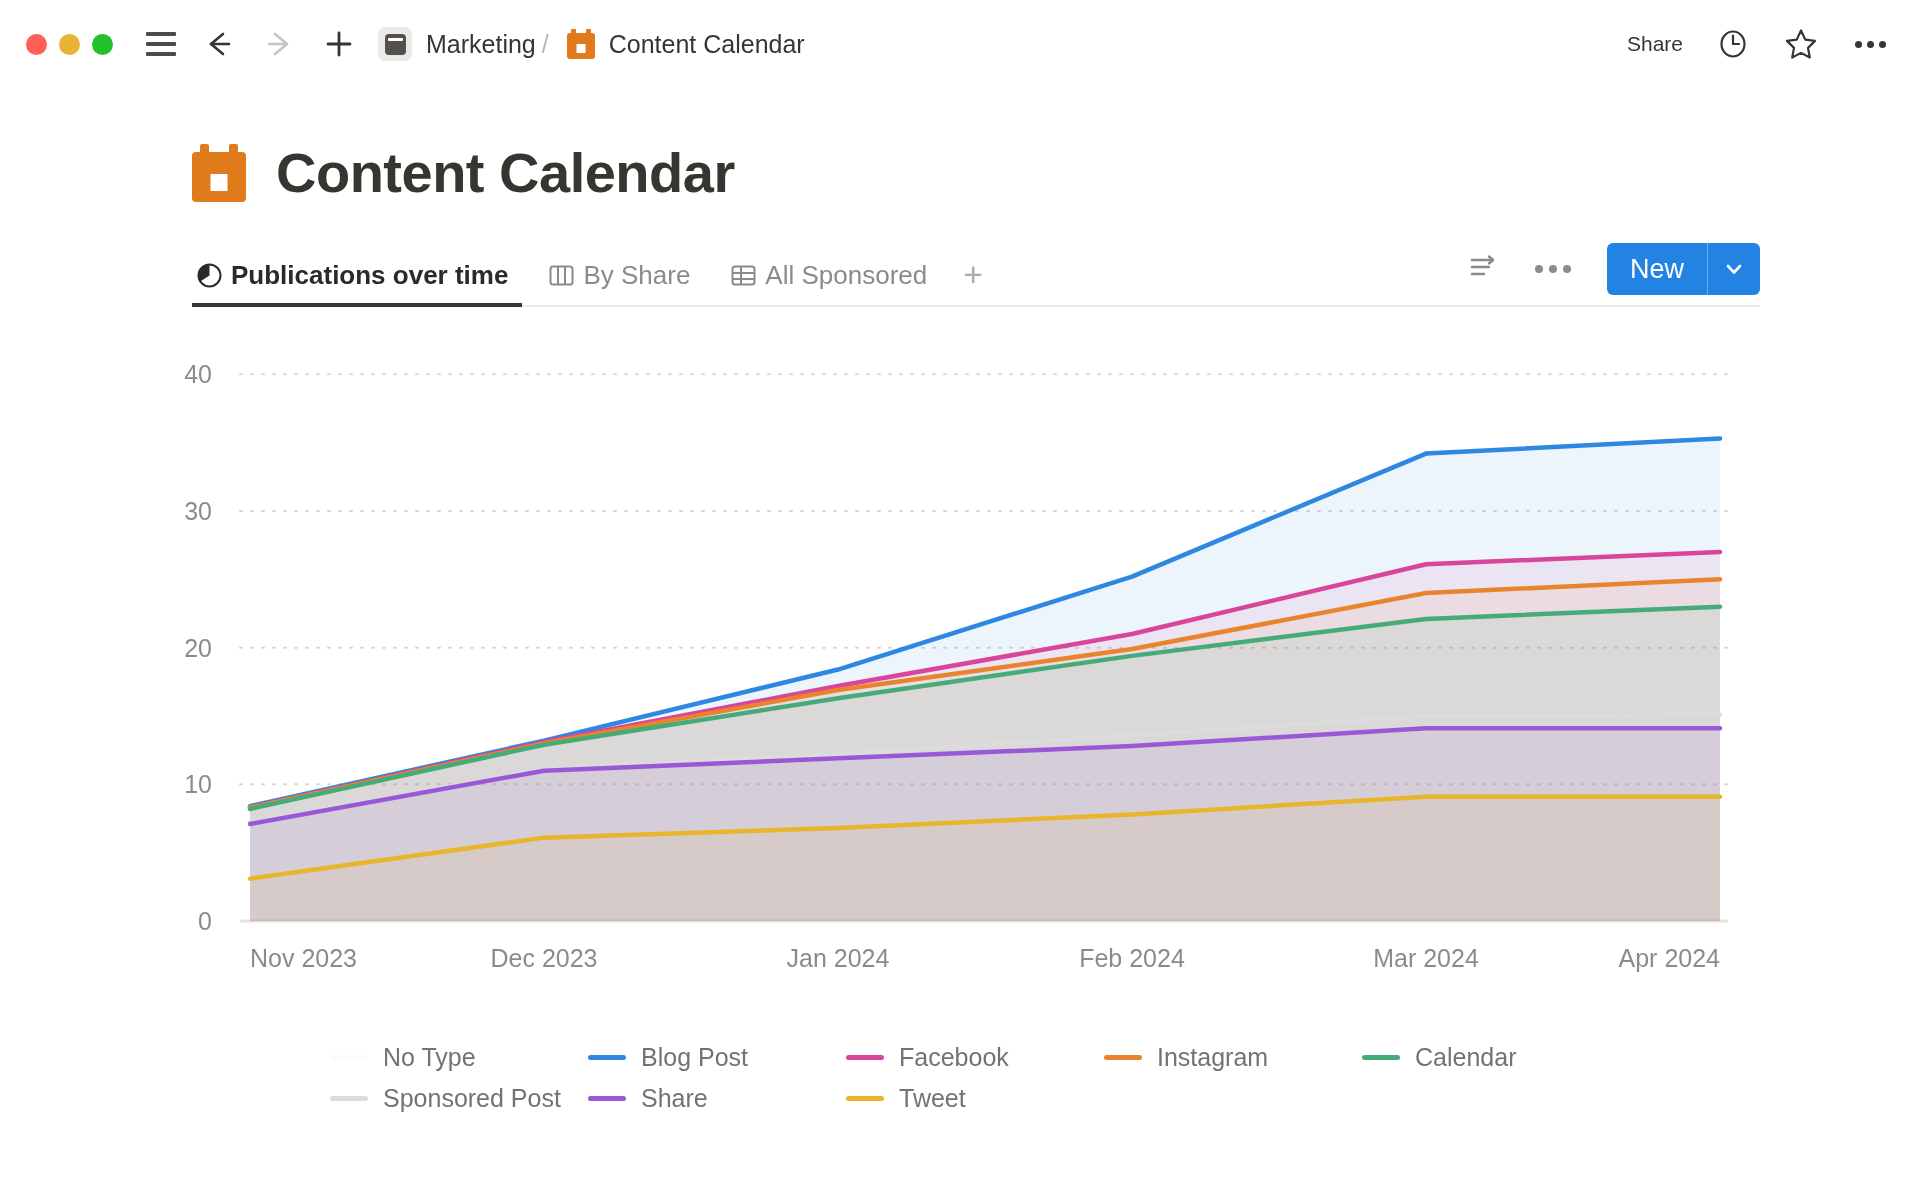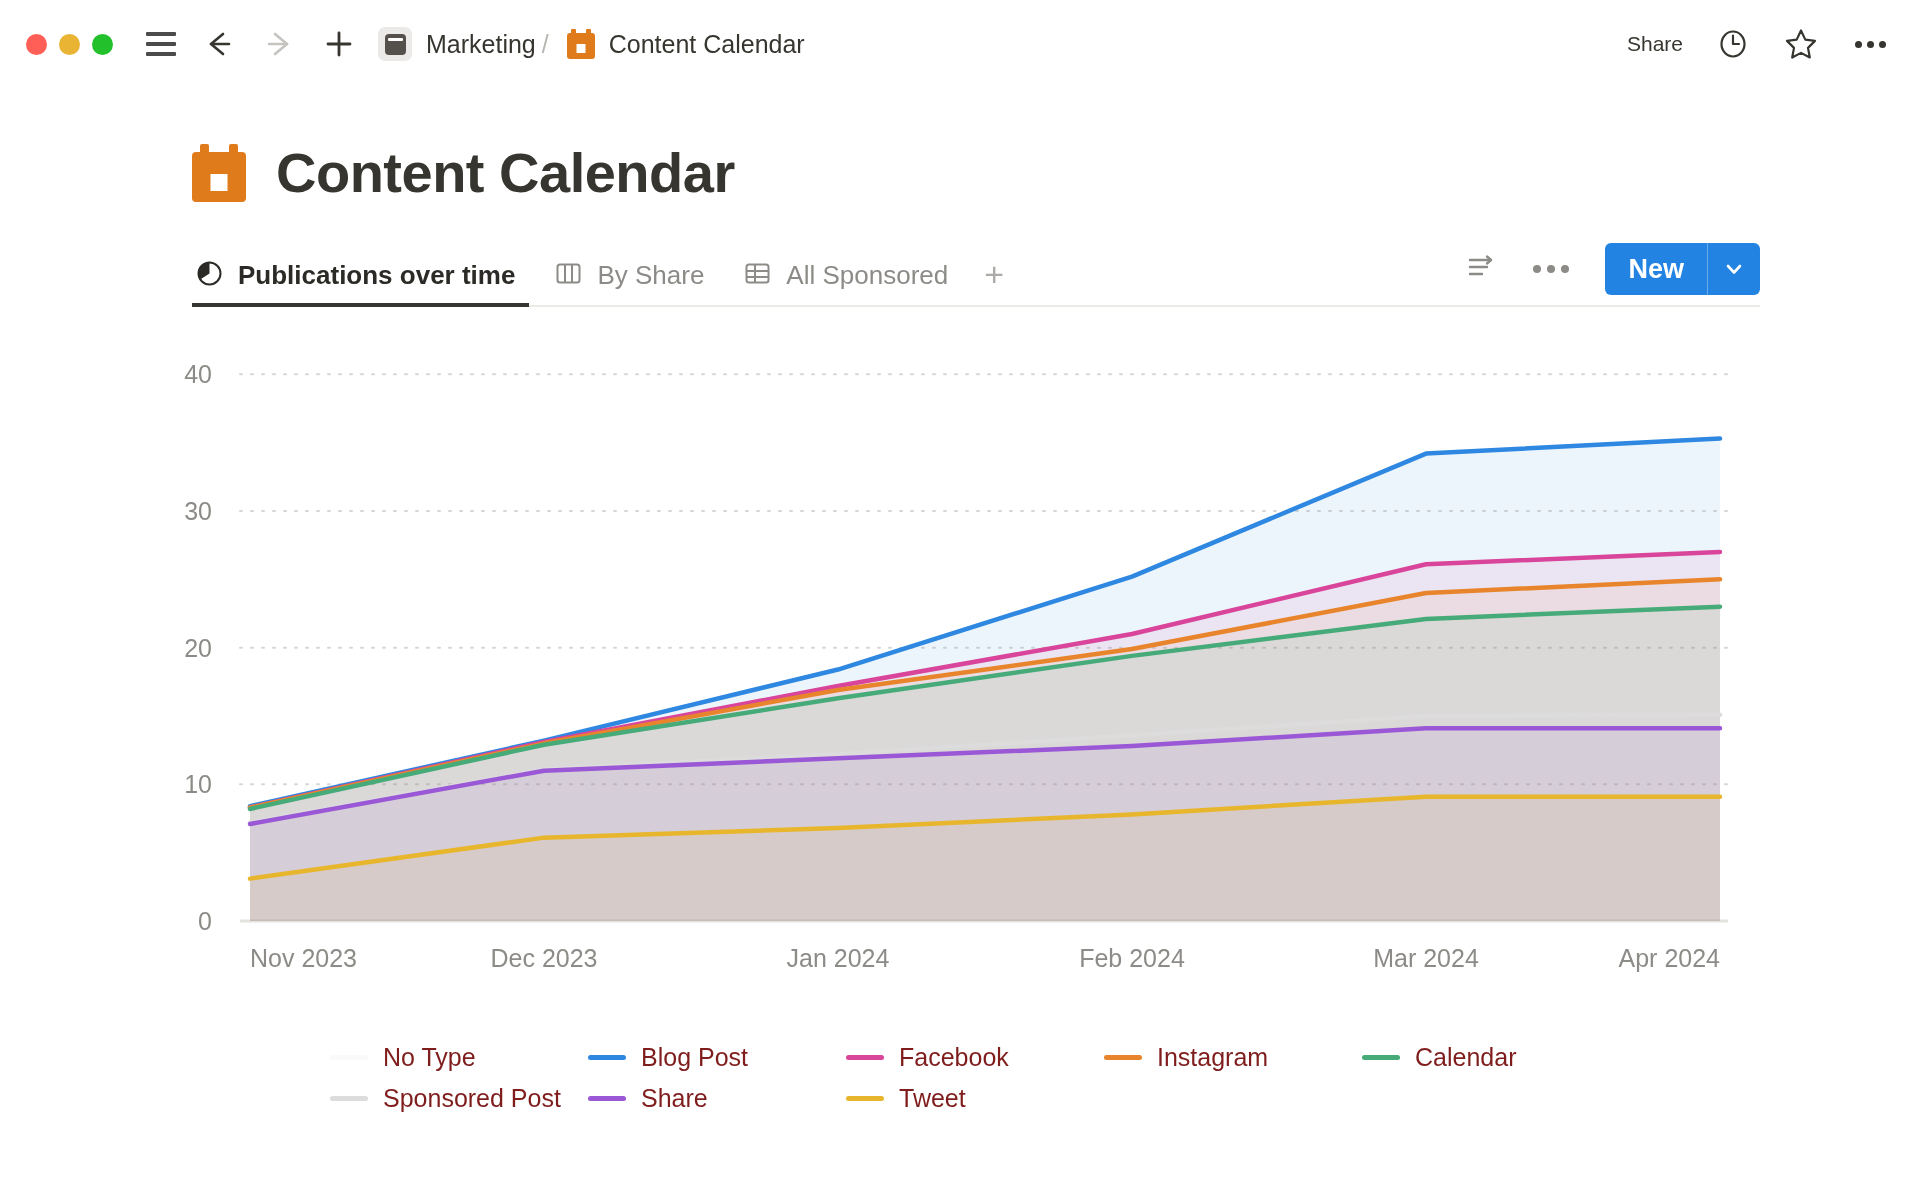--- a/index.html
+++ b/index.html
@@ -89,63 +89,63 @@
   
   .tabbar {
     margin: 40px 0 0 192px;
     width: 1568px;
     display: flex; align-items: flex-end;
     border-bottom: 2px solid #eceae7;
     position: relative;
     height: 62px;
   }
   .tab {
-    display: flex; align-items: flex-start; gap: 15px;
+    display: flex; align-items: center; gap: 8px;
     padding: 0 14px 14px 4px;
     font-size: 26px; color: #8d8b87; cursor: pointer; white-space: nowrap;
     margin-right: 22px;
   }
   .tab.active { color: #2c2a26; font-weight: 700; }
   .tab.active .tabline {
     position: absolute; bottom: -2px; left: 0; height: 4px; background: #37352f;
   }
   .tabicon { width: 27px; height: 27px; display: flex; align-items: center; justify-content: center; }
   .plus-tab { font-size: 34px; color: #adaba7; padding-bottom: 14px; cursor: pointer; line-height: 1; }
 
   .tabtools { margin-left: auto; display: flex; align-items: center; padding-bottom: 10px; }
   .filtericon { cursor: pointer; margin-right: 34px; }
   .ellipsis { display: flex; gap: 6px; margin-right: 36px; cursor: pointer; }
   .ellipsis b { width: 8px; height: 8px; border-radius: 50%; background: #8d8b87; display: block; }
   .newbtn {
     display: flex; align-items: stretch; border-radius: 6px; overflow: hidden;
     background: #2383e2; cursor: pointer; height: 52px;
   }
   .newbtn .lbl {
-    color: #fff; font-size: 27px; font-weight: 700; padding: 0 23px;
+    color: #fff; font-size: 27px; font-weight: 400; padding: 0 23px;
     display: flex; align-items: center;
   }
   .newbtn .divider { width: 1px; background: rgba(255,255,255,0.32); }
   .newbtn .chev { width: 52px; display: flex; align-items: center; justify-content: center; }
 
   
   .chartwrap { position: relative; margin: 22px 0 0 0; width: 1920px; height: 700px; }
   .chartsvg { display: block; }
   .ylab { font-size: 25px; fill: #8d8b87; text-anchor: end; }
   .xlab { font-size: 25px; fill: #8d8b87; }
 
   
   .legend {
     margin: 14px 0 0 330px;
     display: flex; flex-wrap: wrap;
     width: 1290px;
     row-gap: 12px;
   }
   .legitem { display: flex; align-items: center; width: 258px; cursor: pointer; }
   .swatch { width: 38px; height: 5px; border-radius: 3px; flex: 0 0 auto; }
-  .leglbl { font-size: 25px; color: #7f1d1d; margin-left: 15px; white-space: nowrap; }
+  .leglbl { font-size: 25px; color: #737373; margin-left: 15px; white-space: nowrap; }
 </style>
 </head>
 <body>
 
 <div class="window">
 
   <div class="titlebar">
     <div class="lights">
       <span class="light red"></span>
       <span class="light yellow"></span>

